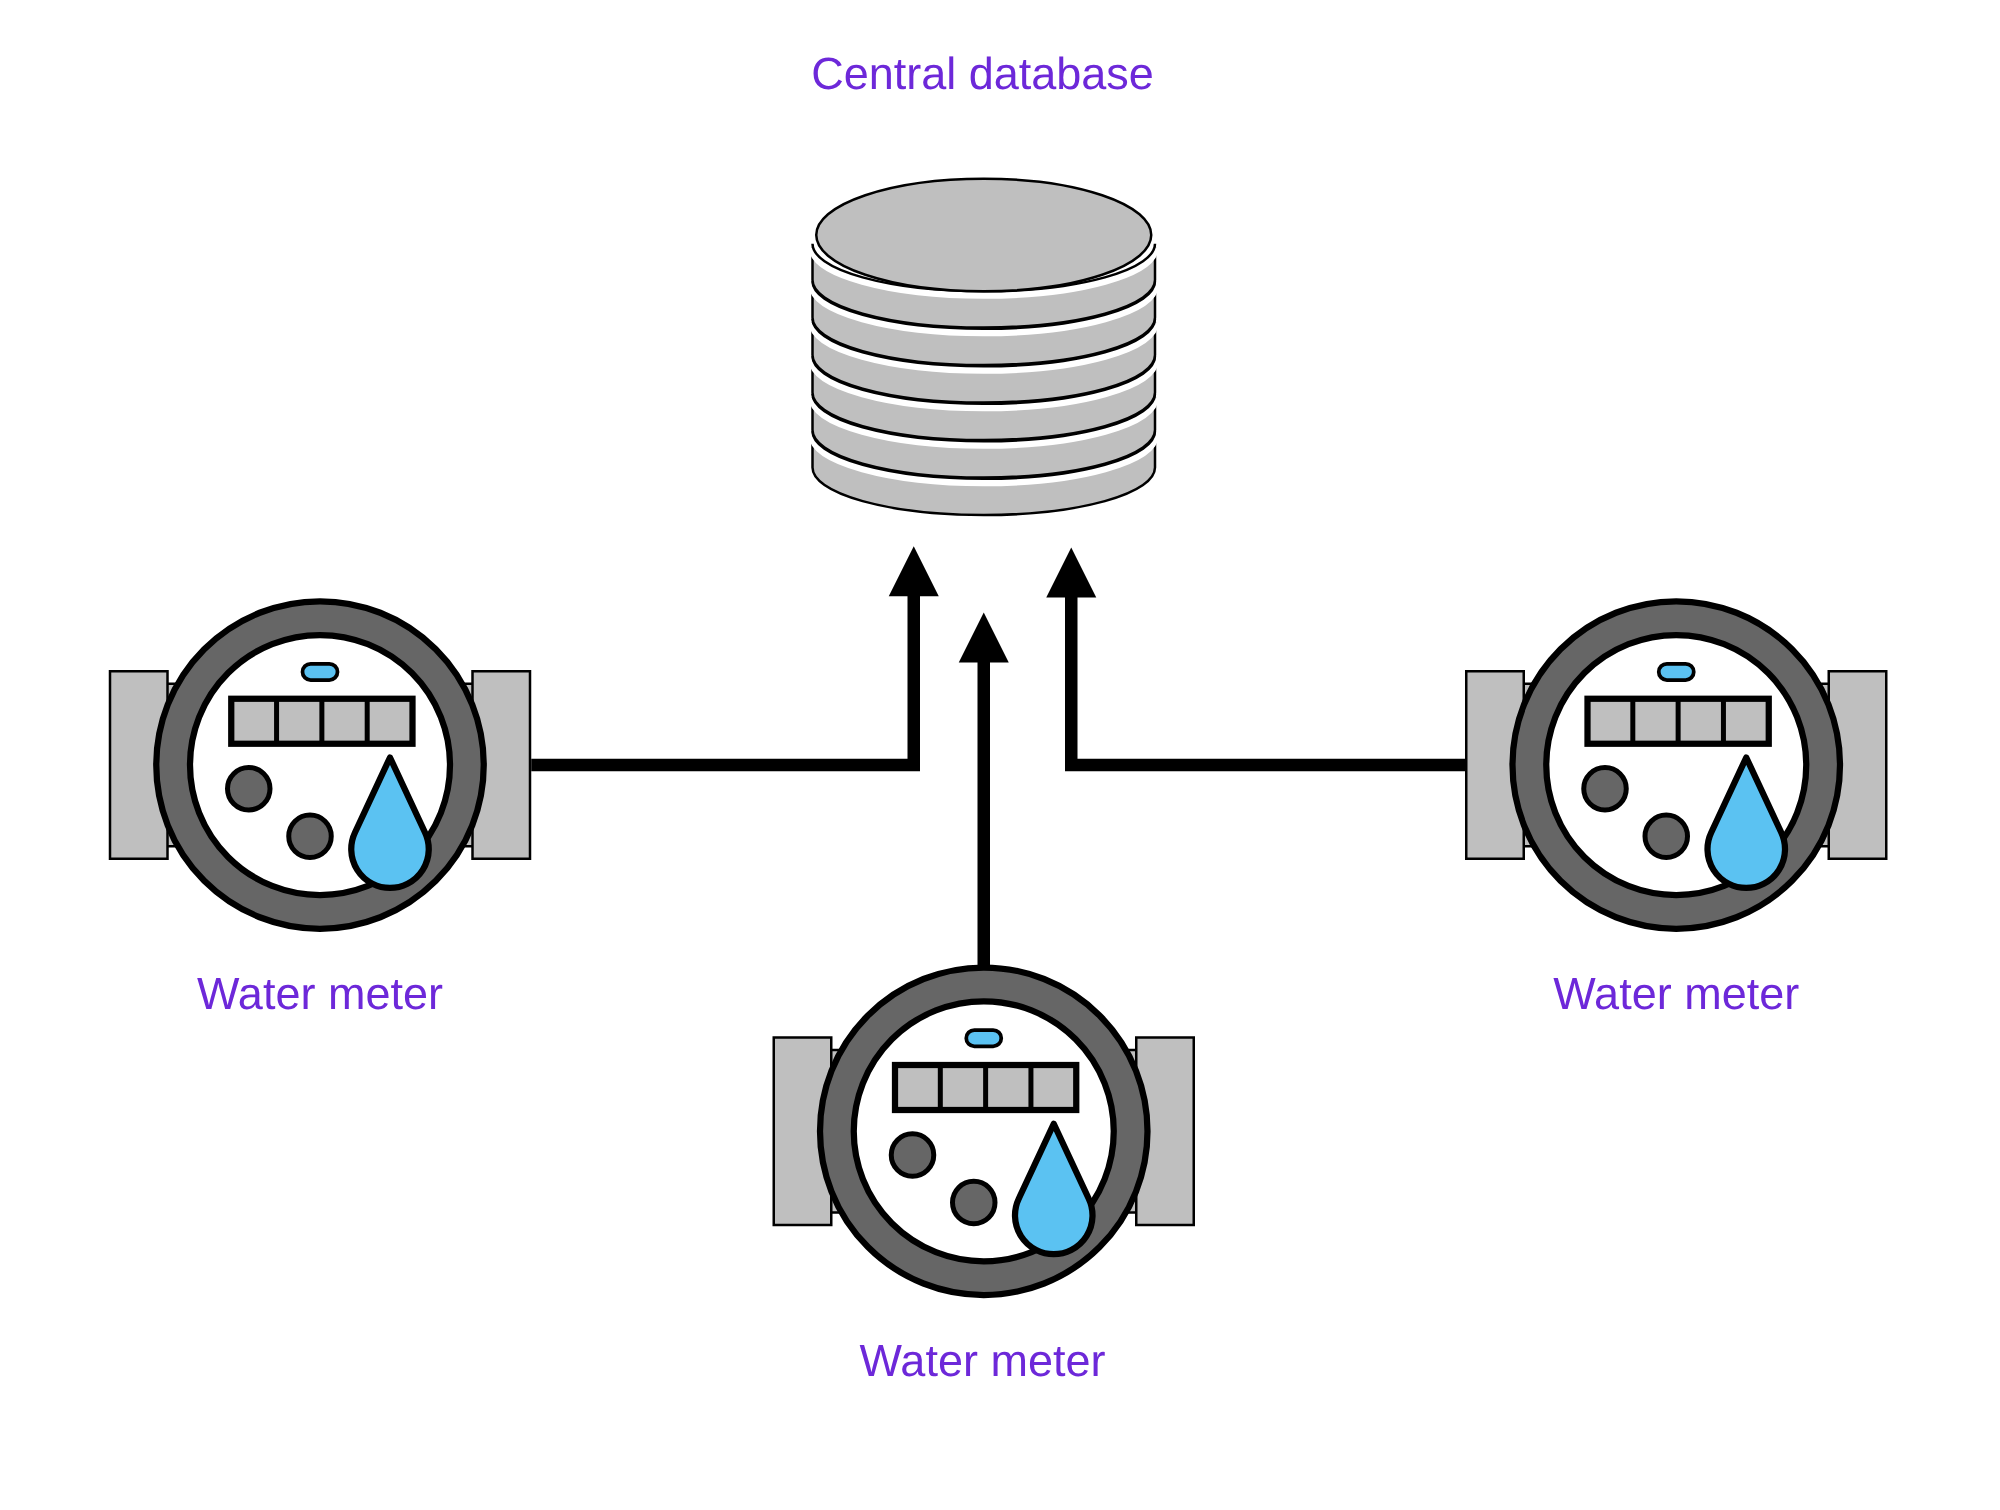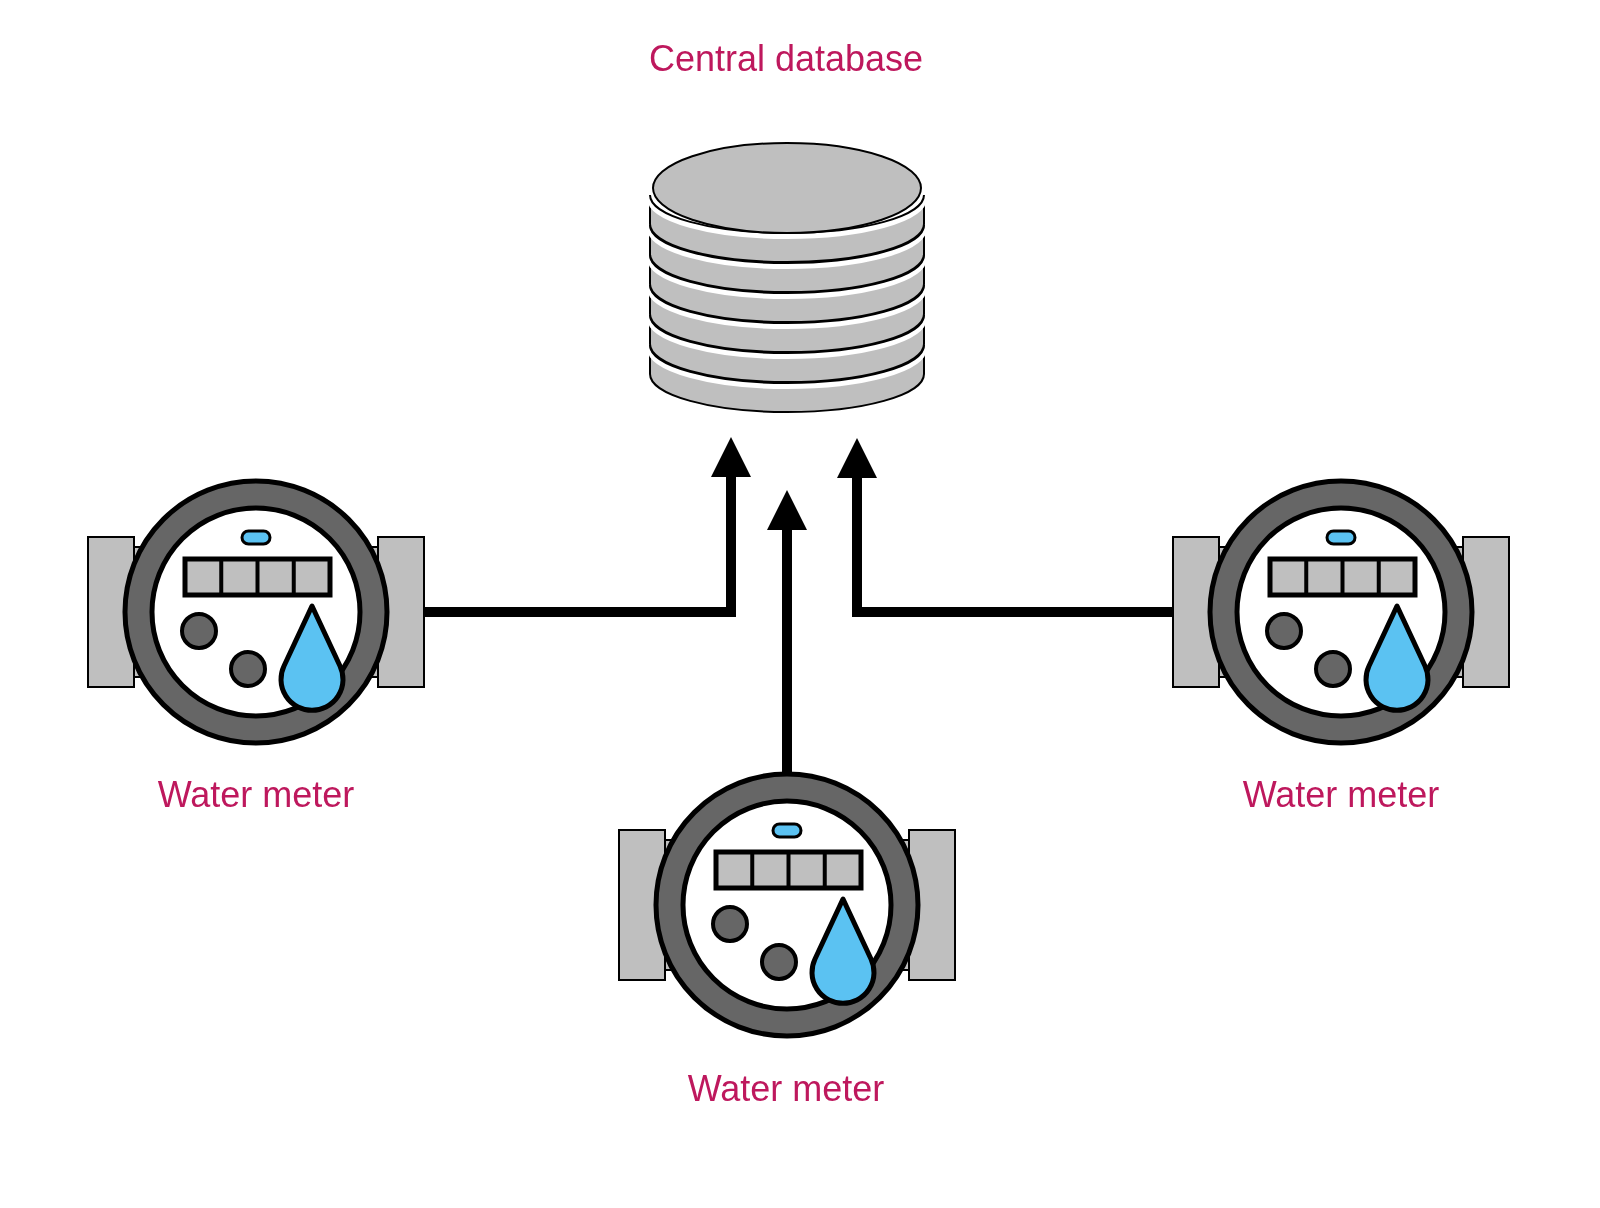--- a/index.html
+++ b/index.html
@@ -1,21 +1,21 @@
 <!DOCTYPE html>
 <html><head>
 <meta charset="utf-8">
 <style>
   html, body { margin: 0; padding: 0; background: #ffffff; }
   body { width: 1600px; height: 1208px; position: relative; overflow: hidden; }
   .label {
     position: absolute;
     font-family: "Liberation Sans", sans-serif;
     font-size: 36px;
-    color: #be185d;
+    color: #6d28d9;
     text-align: right;
     white-space: nowrap;
     transform: translateX(-50%);
   }
   svg#diagram { position: absolute; left: 0; top: 0; }
 </style>
 </head>
 <body>
 
 <div class="label" style="left:786px; top:38px;">Central database</div>

